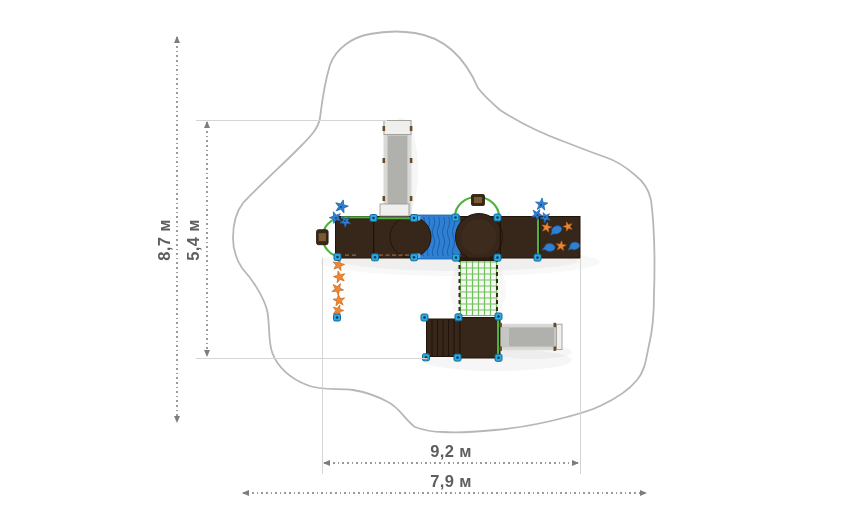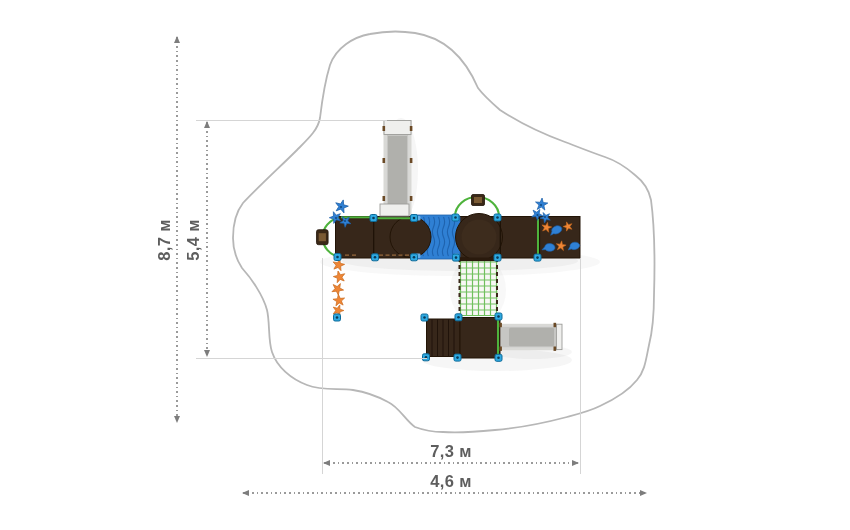--- a/index.html
+++ b/index.html
@@ -294,15 +294,15 @@
     <span class="arr arr-left"></span>
     <span class="arr arr-right"></span>
   </div>
   <div class="dim-h" style="left:243px;top:492px;width:403px;">
     <span class="arr arr-left"></span>
     <span class="arr arr-right"></span>
   </div>
 
   <div class="dim-label rot" style="left:164px;top:240px;">8,7 м</div>
   <div class="dim-label rot" style="left:193px;top:240px;">5,4 м</div>
-  <div class="dim-label" style="left:451px;top:451px;">7,3 м</div>
-  <div class="dim-label" style="left:451px;top:481px;">4,6 м</div>
+  <div class="dim-label" style="left:451px;top:451px;">9,2 м</div>
+  <div class="dim-label" style="left:451px;top:481px;">7,9 м</div>
 </div>
 
 </body></html>

